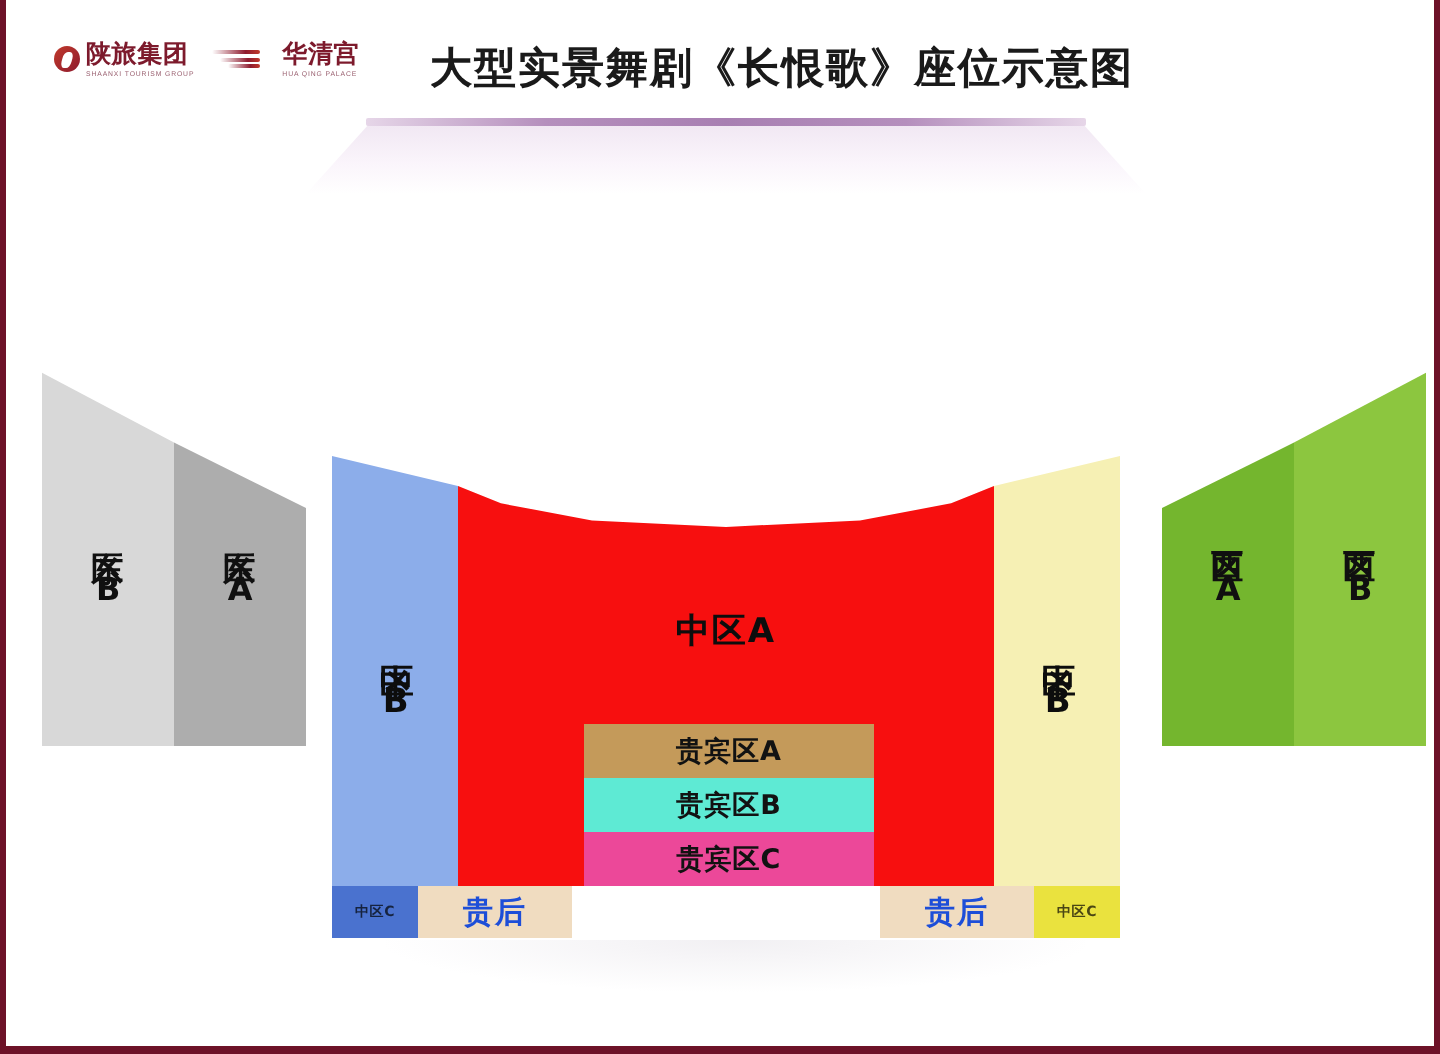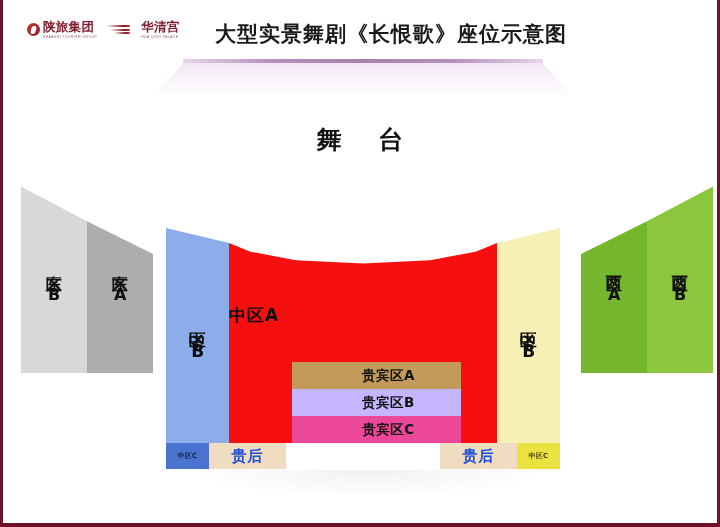--- a/index.html
+++ b/index.html
@@ -199,20 +199,21 @@
     position: absolute;
     left: 63px; top: 0;
     width: 268px; height: 215px;
     background: #f70f0f;
     clip-path: polygon(0% 7%, 8% 11%, 25% 15%, 50% 16.5%, 75% 15%, 92% 11%, 100% 7%, 100% 100%, 0% 100%);
   }
   #mid-a-label {
     position: absolute;
     left: 63px; top: 76px;
     width: 268px;
+    text-align: center;
     font-family: "DejaVu Sans", sans-serif;
     font-size: 17px;
     font-weight: bold;
     color: #0d0d0d;
     letter-spacing: 1px;
   }
   .mid-b-label {
     font-family: "DejaVu Sans", sans-serif;
     font-size: 17px;
     font-weight: bold;
@@ -234,24 +235,23 @@
     width: 145px;
     height: 27px;
     display: flex;
     align-items: center;
     justify-content: center;
     font-family: "DejaVu Sans", sans-serif;
     font-size: 13.5px;
     font-weight: bold;
     color: #121212;
     letter-spacing: 0.5px;
-    padding-left: 24px;
   }
   #vip-a { background: #c49a5a; }
-  #vip-b { background: #c4b5fd; text-align: center; }
+  #vip-b { background: #5eead4; text-align: center; }
   #vip-c { background: #ec4899; }
 
   
   #bottom-row {
     position: absolute;
     left: 163px; top: 443px;
     width: 464px; height: 26px;
   }
   .brow {
     position: absolute;
@@ -303,21 +303,20 @@
         </span>
       </div>
     </div>
     <div id="title">大型实景舞剧《长恨歌》座位示意图</div>
   </div>
 
   <div id="stage-slab">
     <div id="stage-body"></div>
     <div id="stage-top"></div>
   </div>
-  <div id="stage-label">舞 台</div>
 
   <div class="wing" id="wing-east">
     <div class="wing-seg" id="east-b">
       <span class="wing-label">东区
 B</span>
     </div>
     <div class="wing-seg" id="east-a">
       <span class="wing-label">东区
 A</span>
     </div>

